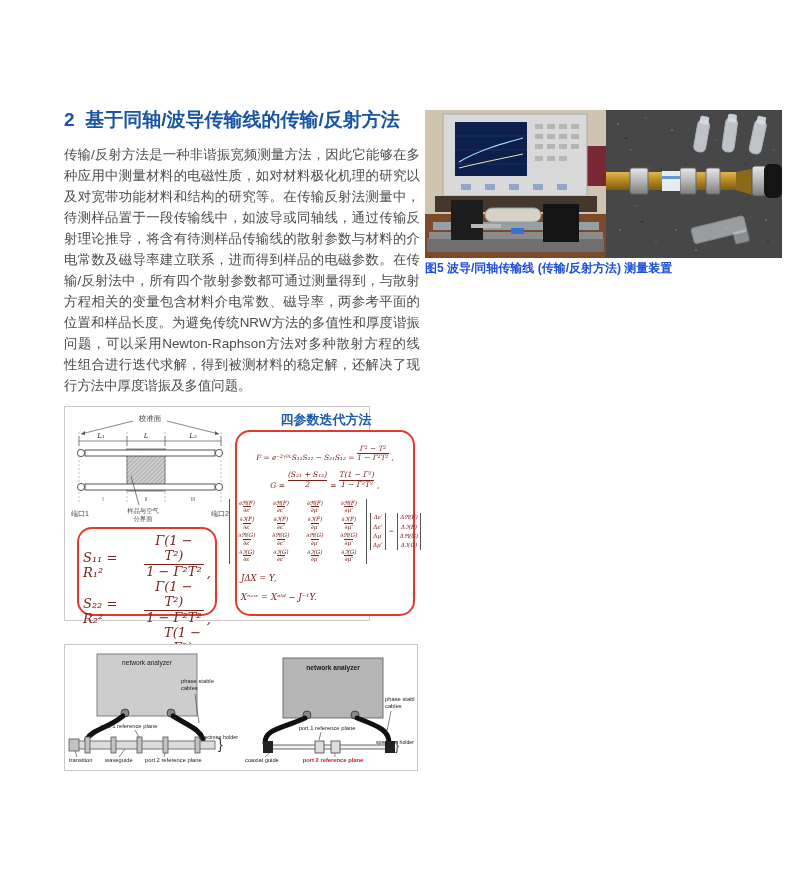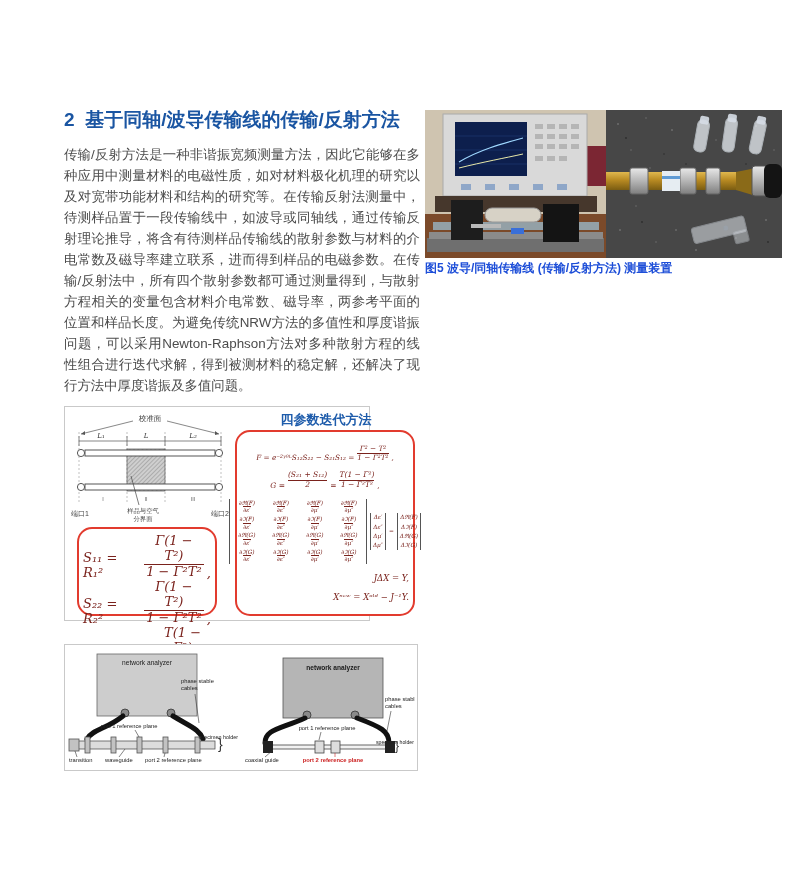--- a/index.html
+++ b/index.html
@@ -44,21 +44,21 @@
   }
   .bigbox {
     position:absolute; left:170px; top:23px; width:180px; height:186px;
     display:flex; flex-direction:column; justify-content:space-evenly; padding:3px 4px;
   }
   .formula, .formula * { font-family:"DejaVu Serif", serif; font-style:italic; color:#7a221c; }
   .fline { display:flex; align-items:flex-end; justify-content:center; gap:3px; }
   .f-f { font-size:7.3px; }
   .f-g { font-size:7.5px; }
   .f-s { font-size:13px; }
-  .f-eq { font-size:8.5px; text-align:right; }
+  .f-eq { font-size:8.5px; text-align:left; }
   .frac { display:inline-flex; flex-direction:column; text-align:center; line-height:1.15; }
   .frac .den { border-top:0.8px solid #7a221c; }
   .matrix-row { display:flex; align-items:center; justify-content:center; gap:3px; font-size:5.8px; line-height:1.1; }
   .bracket { border-left:1px solid #555; border-right:1px solid #555; padding:1px 2px;
              display:flex; flex-direction:column; gap:2px; }
   .jrow { display:flex; gap:4px; justify-content:center; }
   .jcell { width:30px; align-items:center; }
   .vec { gap:3px; }
   .vcell { text-align:center; }
   

